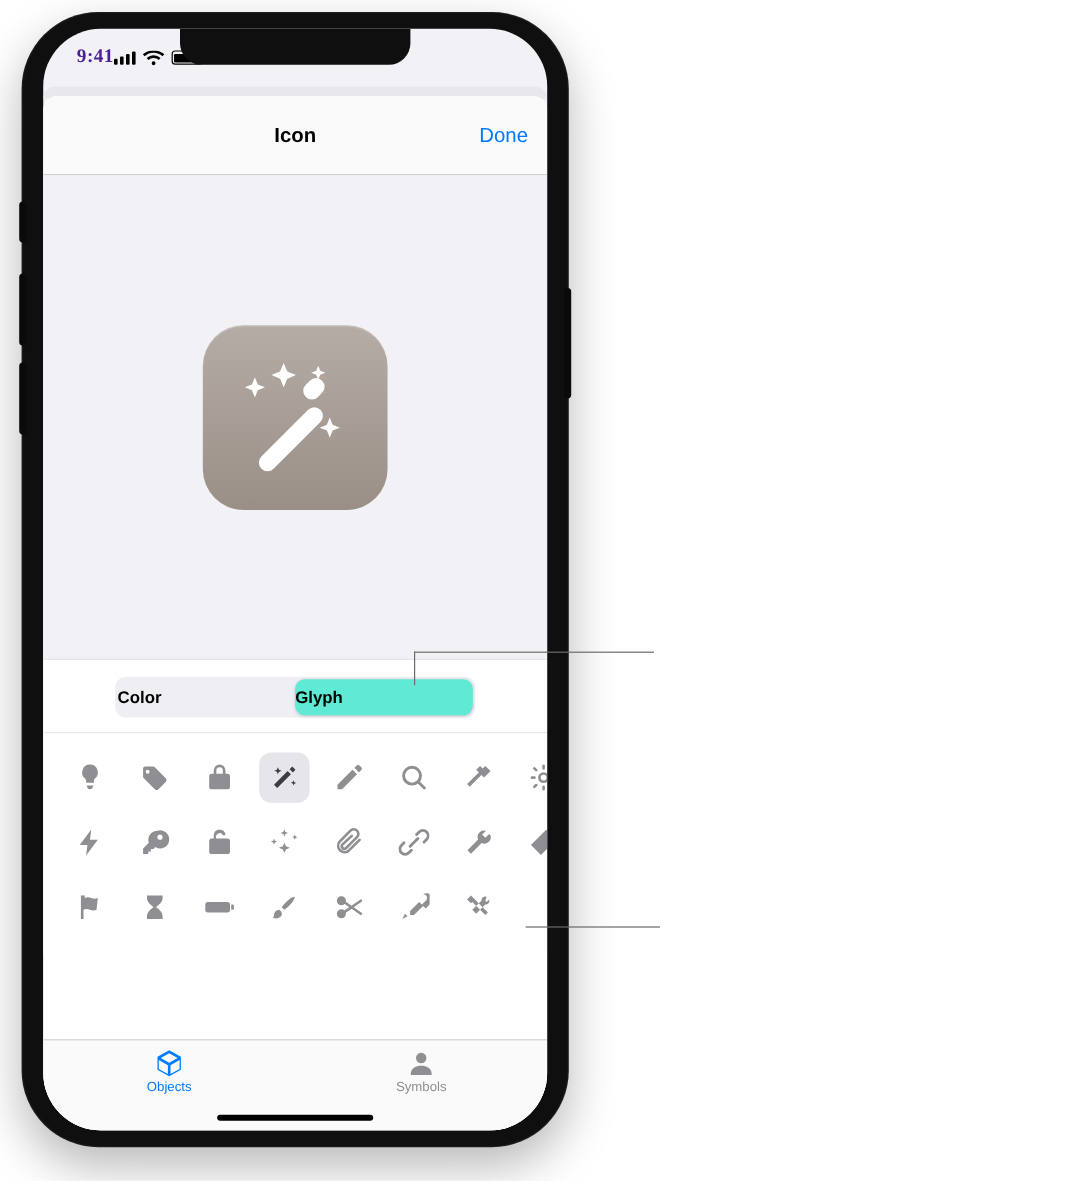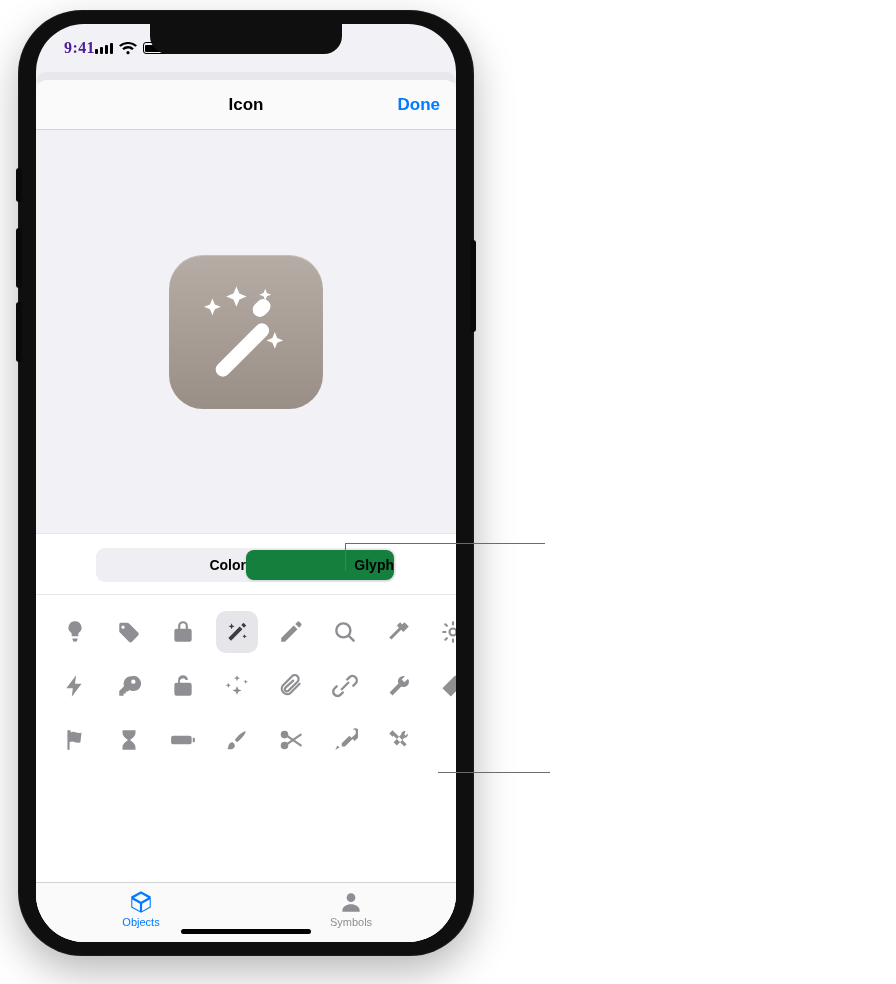--- a/index.html
+++ b/index.html
@@ -76,28 +76,28 @@
     background: #e8e8ec;
     border-top-left-radius: 12px; border-top-right-radius: 12px;
   }
   .sheet {
     position: absolute; top:56px; left:0; right:0; bottom:0;
     background: #ffffff;
     border-top-left-radius: 12px; border-top-right-radius: 12px;
     overflow: hidden;
   }
   .navbar {
-    height: 50px;
+    height: 66px;
     display:flex; align-items:center; justify-content:center;
     position: relative;
     border-bottom: 1px solid #d1d1d6;
     background:#fafafa;
   }
   .nav-title { font-size:17px; font-weight:600; color:#000; }
-  .nav-done { position:absolute; right:16px; top:0; bottom:0; display:flex; align-items:center; color:#007aff; font-size:17px; font-weight:700; cursor:pointer; }
+  .nav-done { position:absolute; right:16px; top:0; bottom:0; display:flex; align-items:center; color:#007aff; font-size:17px; font-weight:400; cursor:pointer; }
 
   
   .preview {
     height: 404px;
     background: #f2f2f6;
     display:flex; align-items:center; justify-content:center;
     border-bottom:1px solid #e5e5ea;
   }
   .app-icon {
     width: 154px; height: 154px;
@@ -115,30 +115,30 @@
     border-bottom:1px solid #e5e5ea;
   }
   .segment {
     display:flex;
     background:#efeff3;
     border-radius: 9px;
     padding:2px;
   }
   .seg-item {
     flex:1;
-    text-align:right;
+    text-align:left;
     font-size:14px; font-weight:600;
     color:#000;
     padding:7px 0;
     border-radius:8px;
     cursor:pointer;
     position:relative;
   }
   .seg-item.selected {
-    background:#15803d;
+    background:#5eead4;
     box-shadow: 0 1px 3px rgba(0,0,0,.12), 0 0 0 .5px rgba(0,0,0,.04);
   }
 
   
   .grid-area {
     background:#fff;
     padding: 10px 0 12px;
   }
   .grid-row {
     display:flex;
@@ -157,21 +157,21 @@
   .glyph.selected {
     background:#e5e5ea;
     color:#3c3c43;
   }
   .glyph svg { width:26px; height:26px; }
   .glyph.half-r { margin-right:-24px; }
 
   
   .tabbar {
     position:absolute; left:0; right:0; bottom:0;
-    height: 60px;
+    height: 76px;
     background:#fafafa;
     border-top:1px solid #d1d1d6;
     display:flex;
     padding-top:6px;
   }
   .tab {
     flex:1;
     display:flex; flex-direction:column; align-items:center;
     gap:2px;
     color:#8e8e93;

